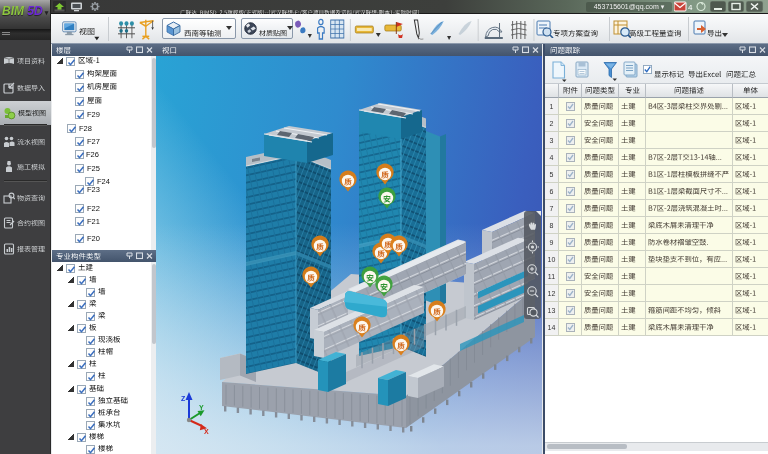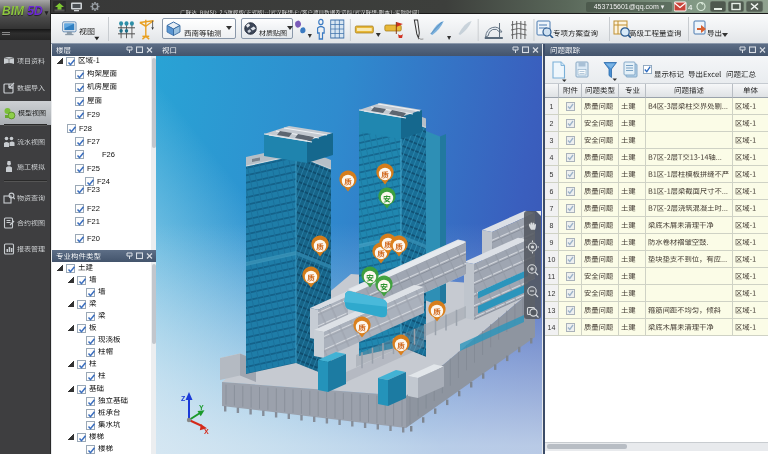--- a/index.html
+++ b/index.html
@@ -541,21 +541,21 @@
         </svg>
       </span>
       <span style="margin-left:3px;font-size:7.5px;color:#111;white-space:nowrap">F27</span>
     </div>
     <div class="treerow" style="left:75px;top:150.30000000000004px">
       <span class="cb">
         <svg width="9" height="9" viewBox="0 0 9 9">
           <path d="M1.5 4.5 l2 2.2 L7.5 1.8" fill="none" stroke="#3a6ebf" stroke-width="1.5"></path>
         </svg>
       </span>
-      <span style="margin-left:18px;font-size:7.5px;color:#111;white-space:nowrap">F26</span>
+      <span style="margin-left:2px;font-size:7.5px;color:#111;white-space:nowrap">F26</span>
     </div>
     <div class="treerow" style="left:75px;top:163.70000000000005px">
       <span class="cb">
         <svg width="9" height="9" viewBox="0 0 9 9">
           <path d="M1.5 4.5 l2 2.2 L7.5 1.8" fill="none" stroke="#3a6ebf" stroke-width="1.5"></path>
         </svg>
       </span>
       <span style="margin-left:3px;font-size:7.5px;color:#111;white-space:nowrap">F25</span>
     </div>
     <div class="treerow" style="left:85px;top:177.10000000000005px">

